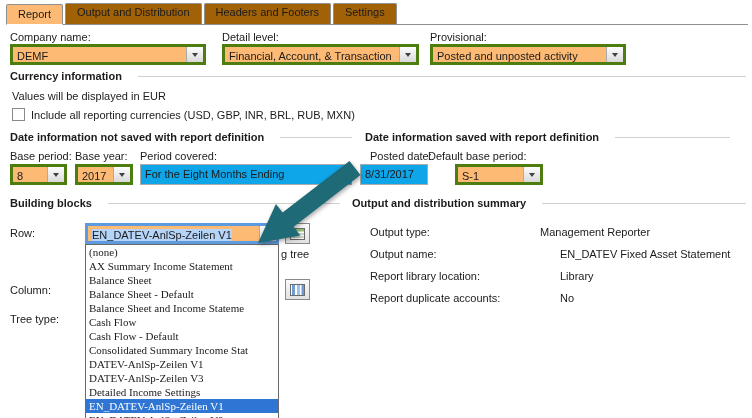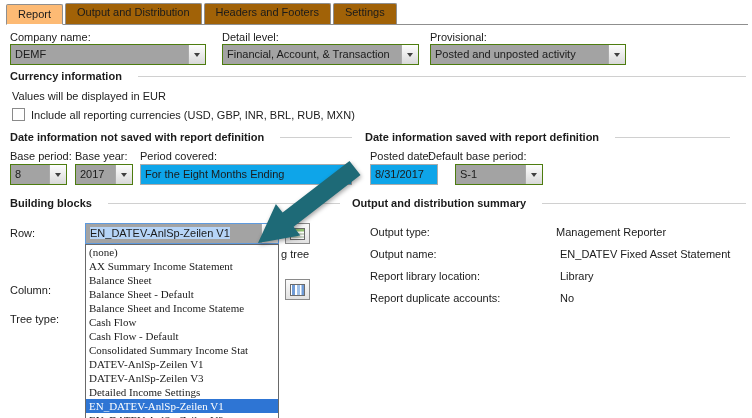--- a/index.html
+++ b/index.html
@@ -9,21 +9,21 @@
   
   .tabs{position:absolute;top:3px;left:6px;right:4px;height:21px;display:flex;align-items:flex-end;border-bottom:1px solid #8f8f8f;}
   .tab{box-sizing:border-box;border:1px solid #8f8f8f;border-bottom:none;border-radius:2px 2px 0 0;
        background:#a16207;padding:0 11px;height:21px;line-height:17px;margin-right:2px;cursor:default;}
   .tab.active{background:#fdba74;height:21px;line-height:19px;margin-bottom:-1px;border-bottom:1px solid #fff;}
   
   .ghead{position:absolute;display:flex;align-items:center;gap:16px;font-weight:bold;}
   .ghead .gline{flex:1;border-top:1px solid #d0d0d0;margin-top:1px;}
   .ghead .t{white-space:nowrap;}
   
-  .combo{position:absolute;height:21px;box-sizing:border-box;border:1px solid #4d7c0f;background:#a3a3a3;display:flex;align-items:stretch;}
+  .combo{position:absolute;height:21px;box-sizing:border-box;border:3px solid #4d7c0f;background:#fdba74;display:flex;align-items:stretch;}
   .combo .ctxt{flex:1;padding:3px 4px 0 4px;overflow:hidden;white-space:nowrap;}
   .combo .cbtn{width:16px;border-left:1px solid #ababab;background:linear-gradient(#fdfdfd,#d9d9d9);
                display:flex;align-items:center;justify-content:center;}
   .carr{width:0;height:0;border-left:3px solid transparent;border-right:3px solid transparent;border-top:4px solid #404040;}
   .combo.focused{border-color:#5e9ade;}
   .combo.focused .ctxt span{background:#b6d4f7;}
   
   .ro{position:absolute;height:21px;box-sizing:border-box;border:1px solid #ababab;background:#0ea5e9;
       padding:3px 4px 0 4px;overflow:hidden;white-space:nowrap;}
   
@@ -44,30 +44,30 @@
   .h-currency{left:10px;top:70px;right:6px}
   .t-curnote{left:12px;top:90px}
   .cb-cur{left:12px;top:108px}     .l-cb{left:31px;top:109px}
   .h-datens{left:10px;top:131px;width:342px}
   .h-dates{left:365px;top:131px;right:22px}
   .l-bp{left:10px;top:150px} .l-by{left:75px;top:150px} .l-pc{left:140px;top:150px}
   .l-rd{left:370px;top:150px} .l-dbp{left:428px;top:150px}
   .c-bp{left:10px;top:164px;width:57px}
   .c-by{left:75px;top:164px;width:58px}
   .r-pc{left:140px;top:164px;width:212px}
-  .r-rd{left:370px;top:164px;width:68px}
+  .r-rd{left:360px;top:164px;width:68px}
   .c-dbp{left:455px;top:164px;width:88px}
   .h-bb{left:10px;top:197px;width:330px}
   .h-out{left:352px;top:197px;right:6px}
   .l-row{left:10px;top:227px}      .c-row{left:85px;top:223px;width:194px}
   .b-row{left:285px;top:223px}
   .l-col{left:10px;top:284px}      .b-col{left:285px;top:279px}
   .l-tt{left:10px;top:313px}
   .t-gtree{left:281px;top:248px}
-  .o-l0{left:370px;top:226px} .o-v0{left:556px;top:226px}
+  .o-l0{left:370px;top:226px} .o-v0{left:540px;top:226px}
   .o-l1{left:370px;top:248px} .o-v1{left:560px;top:248px}
   .o-l2{left:370px;top:270px} .o-v2{left:560px;top:270px}
   .o-l3{left:370px;top:292px} .o-v3{left:560px;top:292px}
 </style>
 </head>
 <body>
 
 <div class="tabs">
   <div class="tab active">Report</div>
   <div class="tab">Output and Distribution</div>

